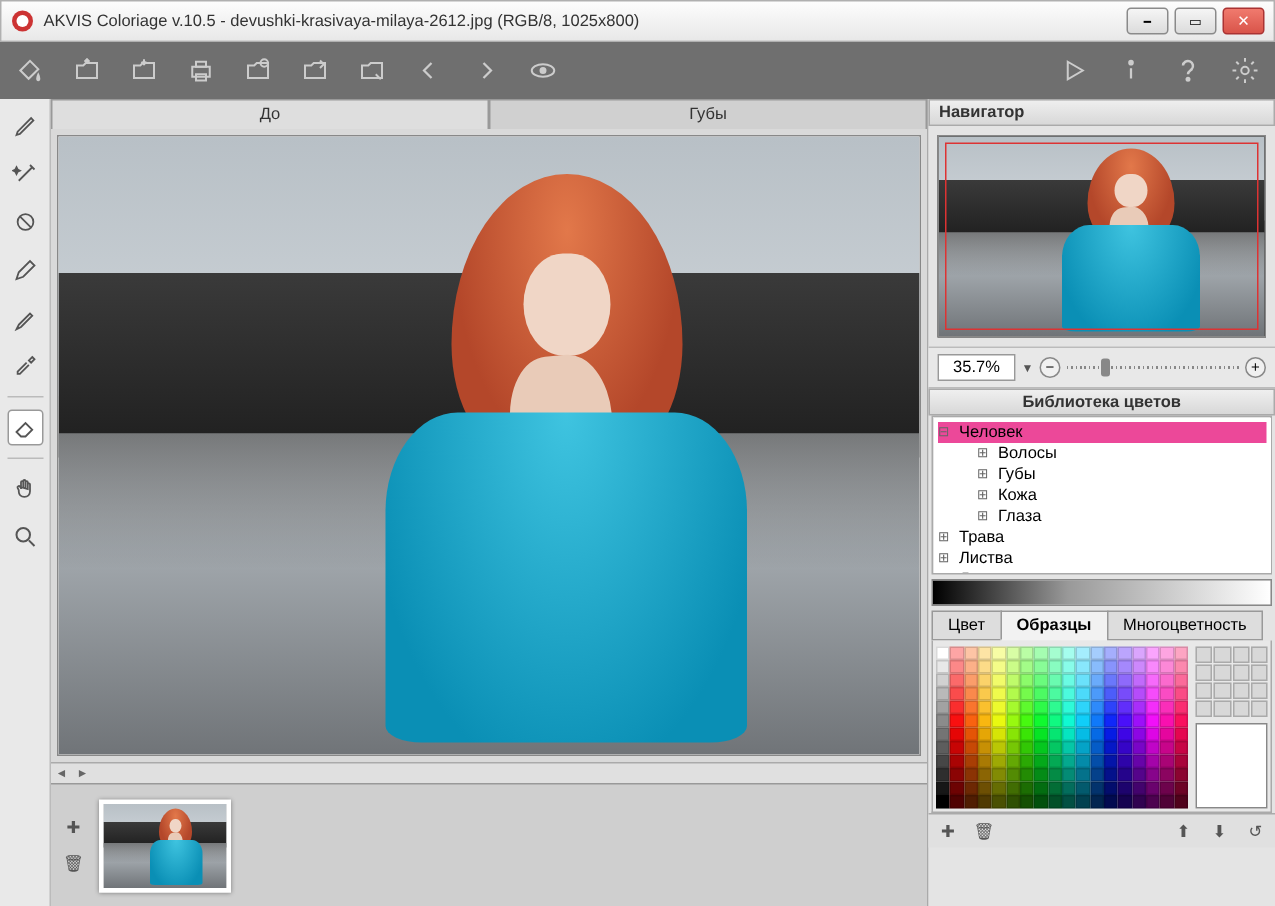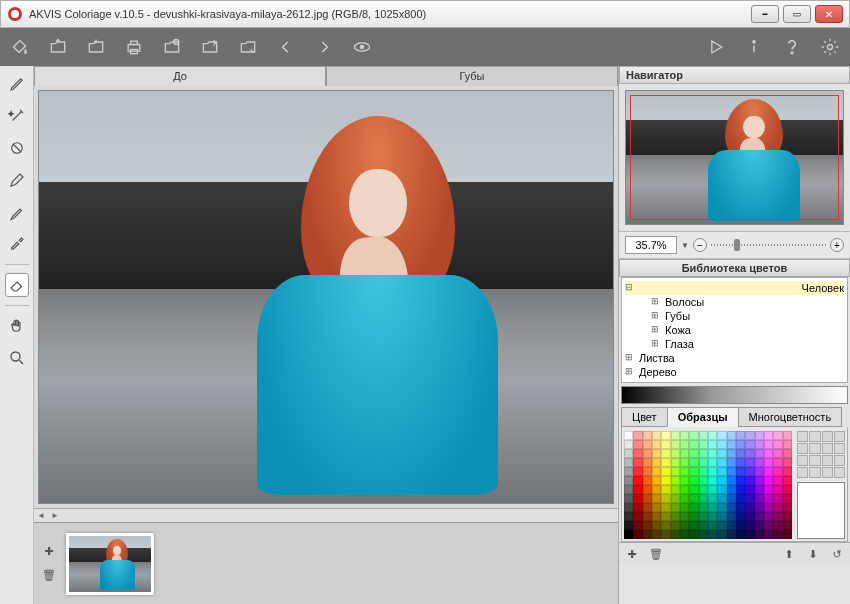--- a/index.html
+++ b/index.html
@@ -69,21 +69,21 @@
 .slider{flex:1; height:12px; position:relative;}
 .slider-track{position:absolute; top:5px; left:0;right:0;height:2px;background:repeating-linear-gradient(90deg,#888 0 1px, transparent 1px 3px);}
 .slider-thumb{position:absolute; left:20%; top:0; width:6px;height:12px; background:#888; border-radius:2px;}
 
 .tree{ flex:0 0 auto; background:#fff; border:1px solid #aaa; margin:0 2px; height:106px; overflow:auto; padding:3px;}
 .tree-item{padding:1px 0 1px 14px; position:relative; white-space:nowrap;}
 .tree-item::before{content:"⊞"; position:absolute; left:0; font-size:9px; color:#666;}
 .tree-item.open::before{content:"⊟";}
 .tree-sub{padding-left:26px;}
 .tree-sub .tree-item::before{content:"⊞"; }
-.tree-item.sel{background:#fef9c3;text-align:right; }
+.tree-item.sel{background:#ec4899; }
 
 .gradient-bar{height:18px; margin:3px 2px; border:1px solid #888; background:linear-gradient(90deg,#000,#999 40%, #fff);}
 
 .color-tabs{display:flex; height:20px; margin:0 2px;}
 .ctab{flex:0 0 auto; padding:0 10px; line-height:18px; border:1px solid #999; background:#ddd; margin-right:-1px;}
 .ctab.active{background:#f2f2f2; border-bottom-color:#f2f2f2; font-weight:bold;}
 
 .swatch-area{display:flex; padding:4px 2px 2px; gap:4px; background:#e8e8e8; border:1px solid #aaa; border-top:none; margin:0 2px;}
 .palette{flex:1;}
 .pal-grid{display:grid; grid-template-columns:repeat(18,1fr); gap:0; width:168px;}
@@ -332,20 +332,21 @@
 
     <div class="panel-title" style="text-align:center">Библиотека цветов</div>
     <div class="tree">
       <div class="tree-item open sel">Человек</div>
       <div class="tree-sub">
         <div class="tree-item">Волосы</div>
         <div class="tree-item">Губы</div>
         <div class="tree-item">Кожа</div>
         <div class="tree-item">Глаза</div>
       </div>
+      <div class="tree-item">Трава</div>
       <div class="tree-item">Листва</div>
       <div class="tree-item">Дерево</div>
     </div>
     <div class="gradient-bar"></div>
 
     <div class="color-tabs">
       <div class="ctab">Цвет</div>
       <div class="ctab active">Образцы</div>
       <div class="ctab">Многоцветность</div>
     </div>

